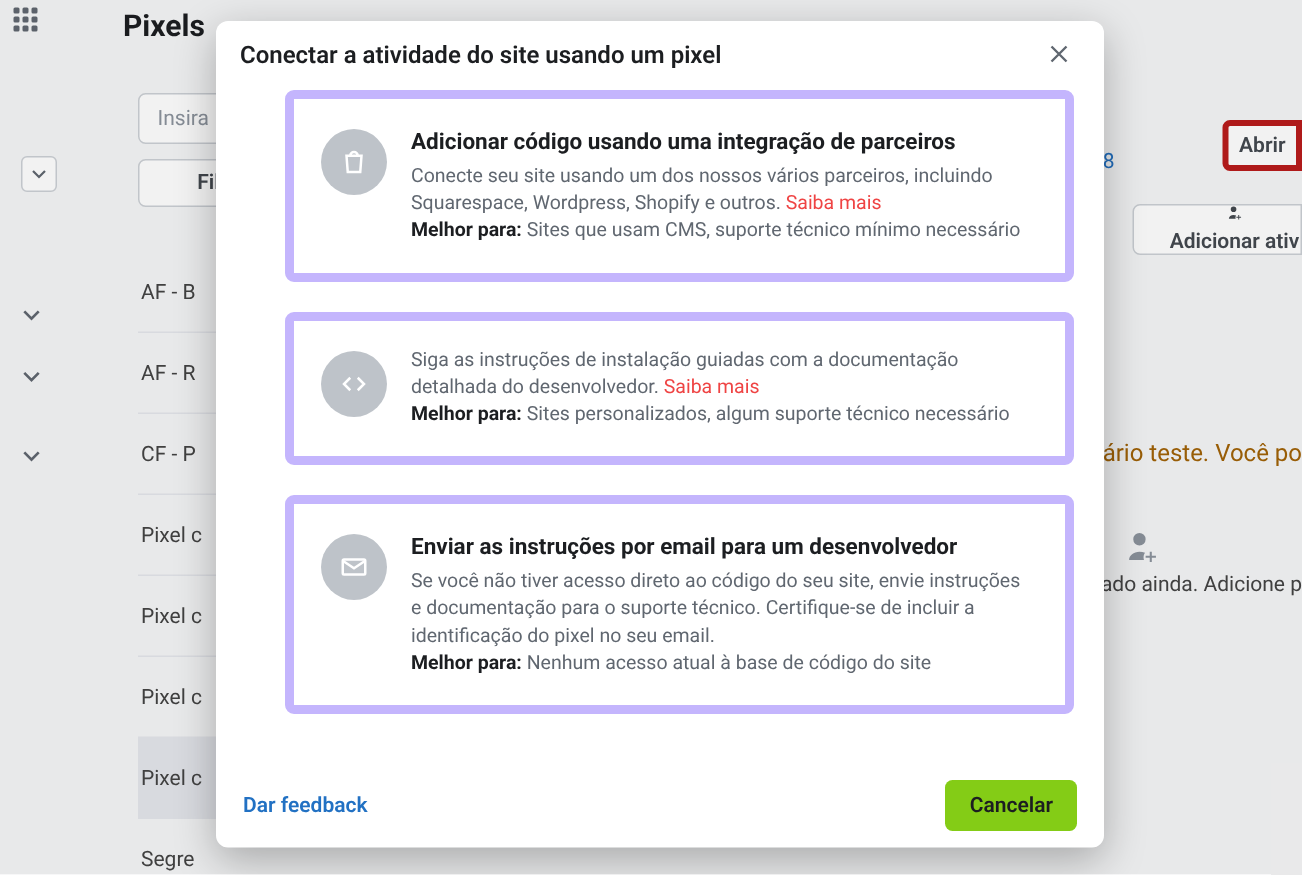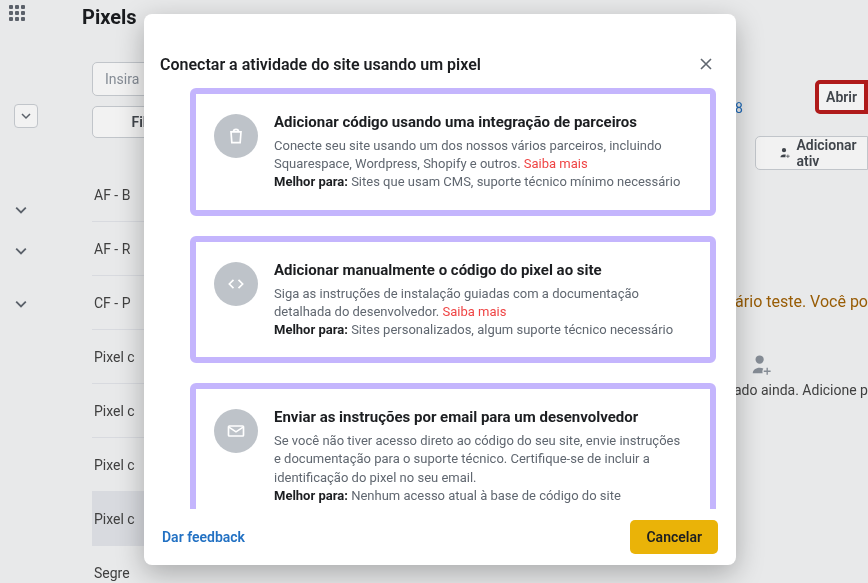--- a/index.html
+++ b/index.html
@@ -4,48 +4,48 @@
   <style>
     * { box-sizing:border-box; margin:0; padding:0; font-family:-apple-system,BlinkMacSystemFont,"Segoe UI",Roboto,Helvetica,Arial,sans-serif; }
     body { width:868px; height:583px; background:#f5f6f7; overflow:hidden; position:relative; color:#1c1e21; }
     .bg { position:absolute; inset:0; }
     .bg-title { position:absolute; top:5px; left:82px; font-size:20px; font-weight:700; }
     .bg-apps { position:absolute; top:5px; left:9px; width:16px; height:16px; display:grid; grid-template-columns:repeat(3,4px); grid-template-rows:repeat(3,4px); gap:2px; }
     .bg-apps span { background:#606770; border-radius:1px; }
     .bg-input { position:absolute; top:62px; left:92px; width:290px; height:34px; border:1px solid #ccd0d5; border-radius:5px; background:#fff; padding:0 12px; display:flex; align-items:center; color:#8d949e; font-size:14px; }
     .bg-filter { position:absolute; top:106px; left:92px; width:70px; height:32px; border:1px solid #ccd0d5; border-radius:5px; background:#fff; display:flex; align-items:center; justify-content:center; font-size:14px; font-weight:600; color:#444950;padding-left:46px; }
     .bg-open { position:absolute; top:80px; right:0; width:53px; height:34px; border:4px solid #b91c1c; border-radius:5px 0 0 5px; background:#fff; display:flex; align-items:center; justify-content:center; font-size:14px; font-weight:600; color:#444950; }
-    .bg-addact { position:absolute; top:136px; right:0; width:113px; height:34px; border:1px solid #ccd0d5; border-radius:5px 0 0 5px; background:#fff; display:flex; align-items:center; gap:6px; padding-left:23px; font-size:14px; font-weight:600; color:#444950; }
+    .bg-addact { position:absolute; top:136px; right:0; width:113px; height:34px; border:1px solid #ccd0d5; border-radius:5px 0 0 5px; background:#fff; display:flex; align-items:center; gap:6px; padding-left:23px; font-size:14px; font-weight:600; color:#444950;flex-direction:column; }
     .bg-link { position:absolute; top:100px; right:125px; color:#2271c3; font-size:14px; }
     .bg-text1 { position:absolute; top:292px; right:0; font-size:16px; color:#a16207; }
     .bg-addicon { position:absolute; top:354px; right:96px; width:22px; height:22px; display:flex; align-items:center; justify-content:center; color:#8d949e; }
     .bg-text2 { position:absolute; top:382px; right:0; font-size:14px; color:#444; }
     .bg-list { position:absolute; top:168px; left:92px; width:240px; }
     .bg-item { height:54px; display:flex; align-items:center; font-size:14px; color:#444; border-bottom:1px solid #e4e6eb; padding-left:2px; }
     .bg-item.sel { background:#e4e6eb; }
     .bg-chev { position:absolute; left:14px; width:14px; height:14px; display:flex; align-items:center; justify-content:center; color:#606770; }
     .chev1{top:203px}.chev2{top:244px}.chev3{top:297px}
     .chev-dd{position:absolute;top:104px;left:14px;width:24px;height:24px;border:1px solid #ccd0d5;border-radius:4px;background:#fff;display:flex;align-items:center;justify-content:center;}
     .overlay{position:absolute;inset:0;background:rgba(0,0,0,.05);}
     .modal{position:absolute;top:14px;left:144px;width:592px;height:551px;background:#fff;border-radius:8px;box-shadow:0 8px 28px rgba(0,0,0,.28);display:flex;flex-direction:column;}
-    .mhead{height:44px;display:flex;align-items:center;justify-content:space-between;padding:16px 16px;margin-top:28px;}
+    .mhead{height:44px;display:flex;align-items:center;justify-content:space-between;padding:16px 16px;}
     .mtitle{font-size:16px;font-weight:600;color:#1c1e21;}
     .close{width:28px;height:28px;display:flex;align-items:center;justify-content:center;cursor:pointer;color:#606770;border-radius:50%;}
     .mbody{flex:1;overflow-y:auto;padding:2px 20px 10px 46px;position:relative;}
     .mbody::-webkit-scrollbar{width:8px}.mbody::-webkit-scrollbar-thumb{background:#bec3c9;border-radius:4px}.mbody::-webkit-scrollbar-track{background:#f5f6f7}
     .card{border:6px solid #c4b5fd;border-radius:6px;padding:18px 20px 18px 18px;margin-bottom:20px;display:flex;gap:16px;cursor:pointer;}
     .ico{flex:0 0 44px;width:44px;height:44px;border-radius:50%;background:#bec3c9;display:flex;align-items:center;justify-content:center;margin-top:2px;}
     .ico svg{fill:#fff;width:20px;height:20px}
     .ctxt{flex:1;font-size:13px;color:#606770;line-height:1.4;}
     .ct{font-size:15px;font-weight:700;color:#1c1e21;margin-bottom:4px;}
     .cl{color:#ef4444;cursor:pointer;}
     .cb{color:#1c1e21;font-weight:700;}
     .mfoot{height:56px;border-top:0;display:flex;align-items:center;justify-content:space-between;padding:0 18px;}
     .fb{color:#2271c3;font-size:14px;font-weight:600;cursor:pointer;}
-    .cancel{background:#eab308;border:none;border-radius:5px;padding:9px 16px;font-size:14px;font-weight:600;color:#1c1e21;cursor:pointer;}
+    .cancel{background:#84cc16;border:none;border-radius:5px;padding:9px 16px;font-size:14px;font-weight:600;color:#1c1e21;cursor:pointer;}
   </style>
 </head>
 <body>
 
 <div class="bg">
   <div class="bg-apps">
       <span></span>
       <span></span>
       <span></span>
       <span></span>
@@ -149,21 +149,20 @@
       </div>
     </div>
 
     <div class="card">
       <div class="ico">
         <svg viewBox="0 0 24 24">
             <path d="M9 7l-5 5 5 5M15 7l5 5-5 5" fill="none" stroke="#fff" stroke-width="2"></path>
           </svg>
       </div>
       <div class="ctxt">
-        <div class="ct">Adicionar manualmente o código do pixel ao site</div>
         <span>Siga as instruções de instalação guiadas com a documentação detalhada do desenvolvedor. </span><span class="cl">Saiba mais</span>
         <div><span class="cb">Melhor para:</span><span> Sites personalizados, algum suporte técnico necessário</span></div>
       </div>
     </div>
 
     <div class="card">
       <div class="ico">
         <svg viewBox="0 0 24 24">
             <rect x="3" y="6" width="18" height="12" rx="1" fill="none" stroke="#fff" stroke-width="2"></rect>
             <path d="M3 7l9 6 9-6" fill="none" stroke="#fff" stroke-width="2"></path>

